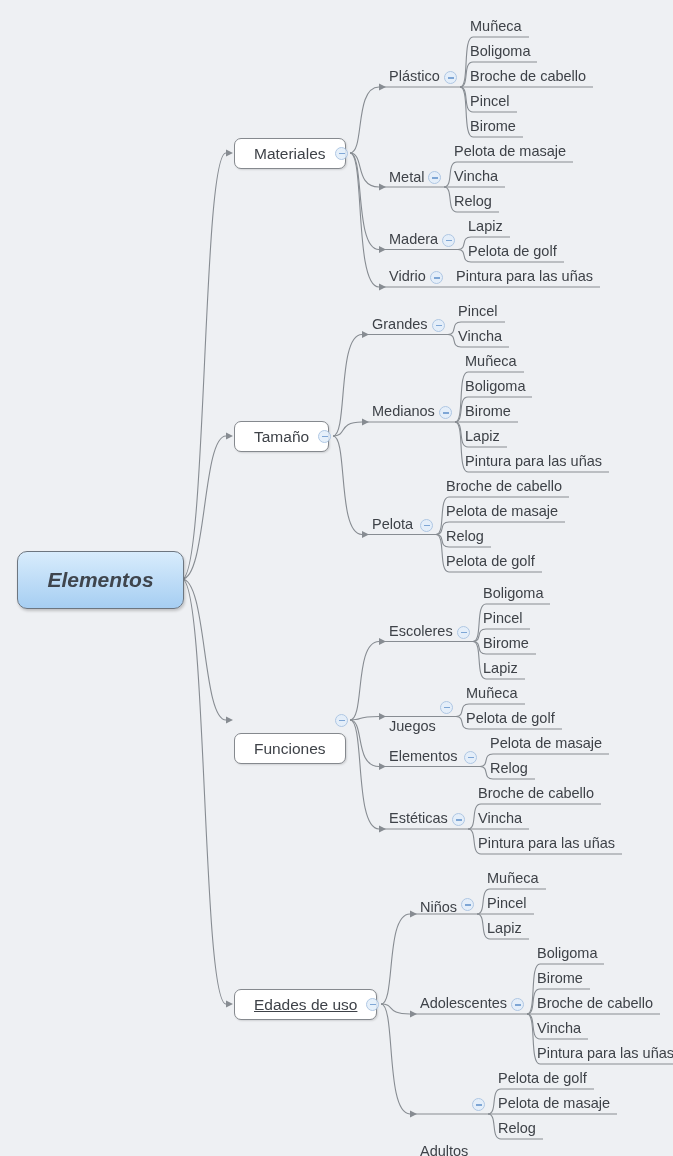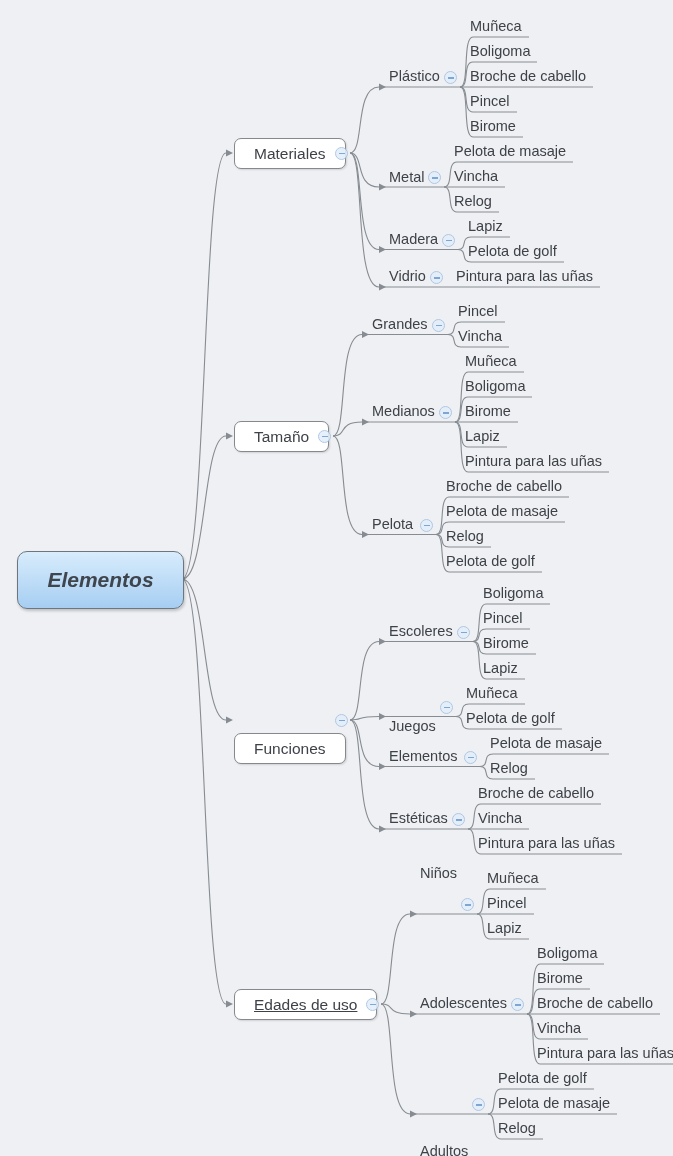--- a/index.html
+++ b/index.html
@@ -219,21 +219,21 @@
       <div class="collapse" style="left: 452px; top: 813px;">
         <div class="bar"></div>
       </div>
       <span class="leaf-label" style="left: 478px; top: 784px;">Broche de cabello</span>
       <span class="leaf-label" style="left: 478px; top: 809px;">Vincha</span>
       <span class="leaf-label" style="left: 478px; top: 834px;">Pintura para las uñas</span>
       <div class="main-topic" style="left: 234px; top: 988.5px; text-decoration: underline;">Edades de uso</div>
       <div class="collapse" style="left: 366px; top: 997.5px;">
         <div class="bar"></div>
       </div>
-      <span class="sub-label" style="left: 420px; top: 864px;">Niños</span>
+      <span class="sub-label" style="left: 420px; top: 898px;">Niños</span>
       <div class="collapse" style="left: 461px; top: 898px;">
         <div class="bar"></div>
       </div>
       <span class="leaf-label" style="left: 487px; top: 869px;">Muñeca</span>
       <span class="leaf-label" style="left: 487px; top: 894px;">Pincel</span>
       <span class="leaf-label" style="left: 487px; top: 919px;">Lapiz</span>
       <span class="sub-label" style="left: 420px; top: 994px;">Adolescentes</span>
       <div class="collapse" style="left: 511px; top: 998px;">
         <div class="bar"></div>
       </div>

